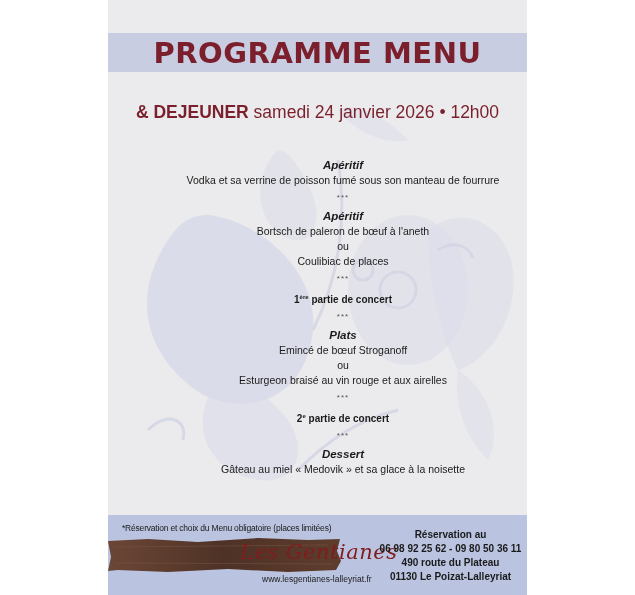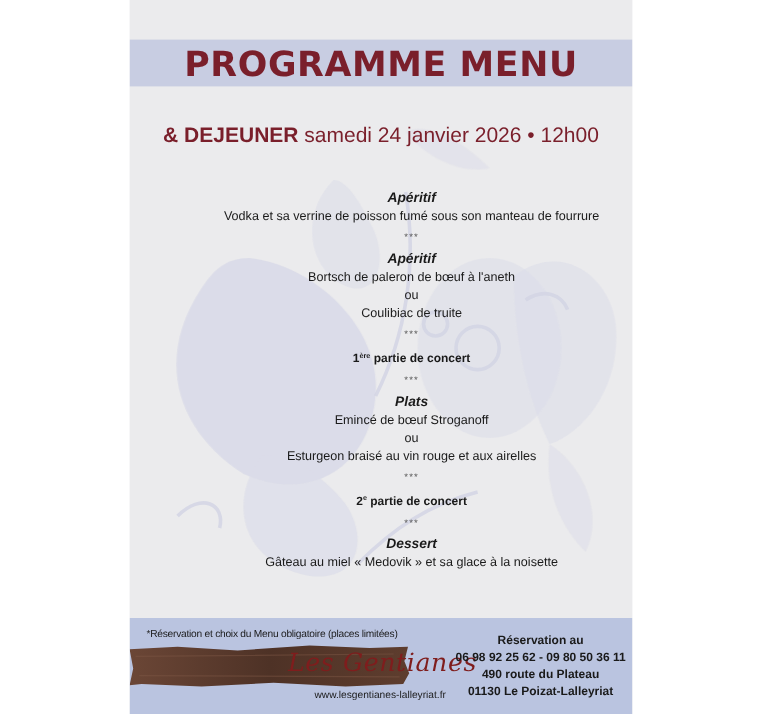--- a/index.html
+++ b/index.html
@@ -99,21 +99,21 @@
   </div>
 
   <div class="menu">
     <div class="heading">Apéritif</div>
     <div class="line">Vodka et sa verrine de poisson fumé sous son manteau de fourrure</div>
     <div class="sep">***</div>
 
     <div class="heading">Apéritif</div>
     <div class="line">Bortsch de paleron de bœuf à l'aneth</div>
     <div class="or">ou</div>
-    <div class="line">Coulibiac de truite</div>
+    <div class="line">Coulibiac de places</div>
     <div class="sep">***</div>
 
     <div class="concert"><span>1</span><sup>ère</sup><span> partie de concert</span></div>
     <div class="sep">***</div>
 
     <div class="heading">Plats</div>
     <div class="line">Emincé de bœuf Stroganoff</div>
     <div class="or">ou</div>
     <div class="line">Esturgeon braisé au vin rouge et aux airelles</div>
     <div class="sep">***</div>

